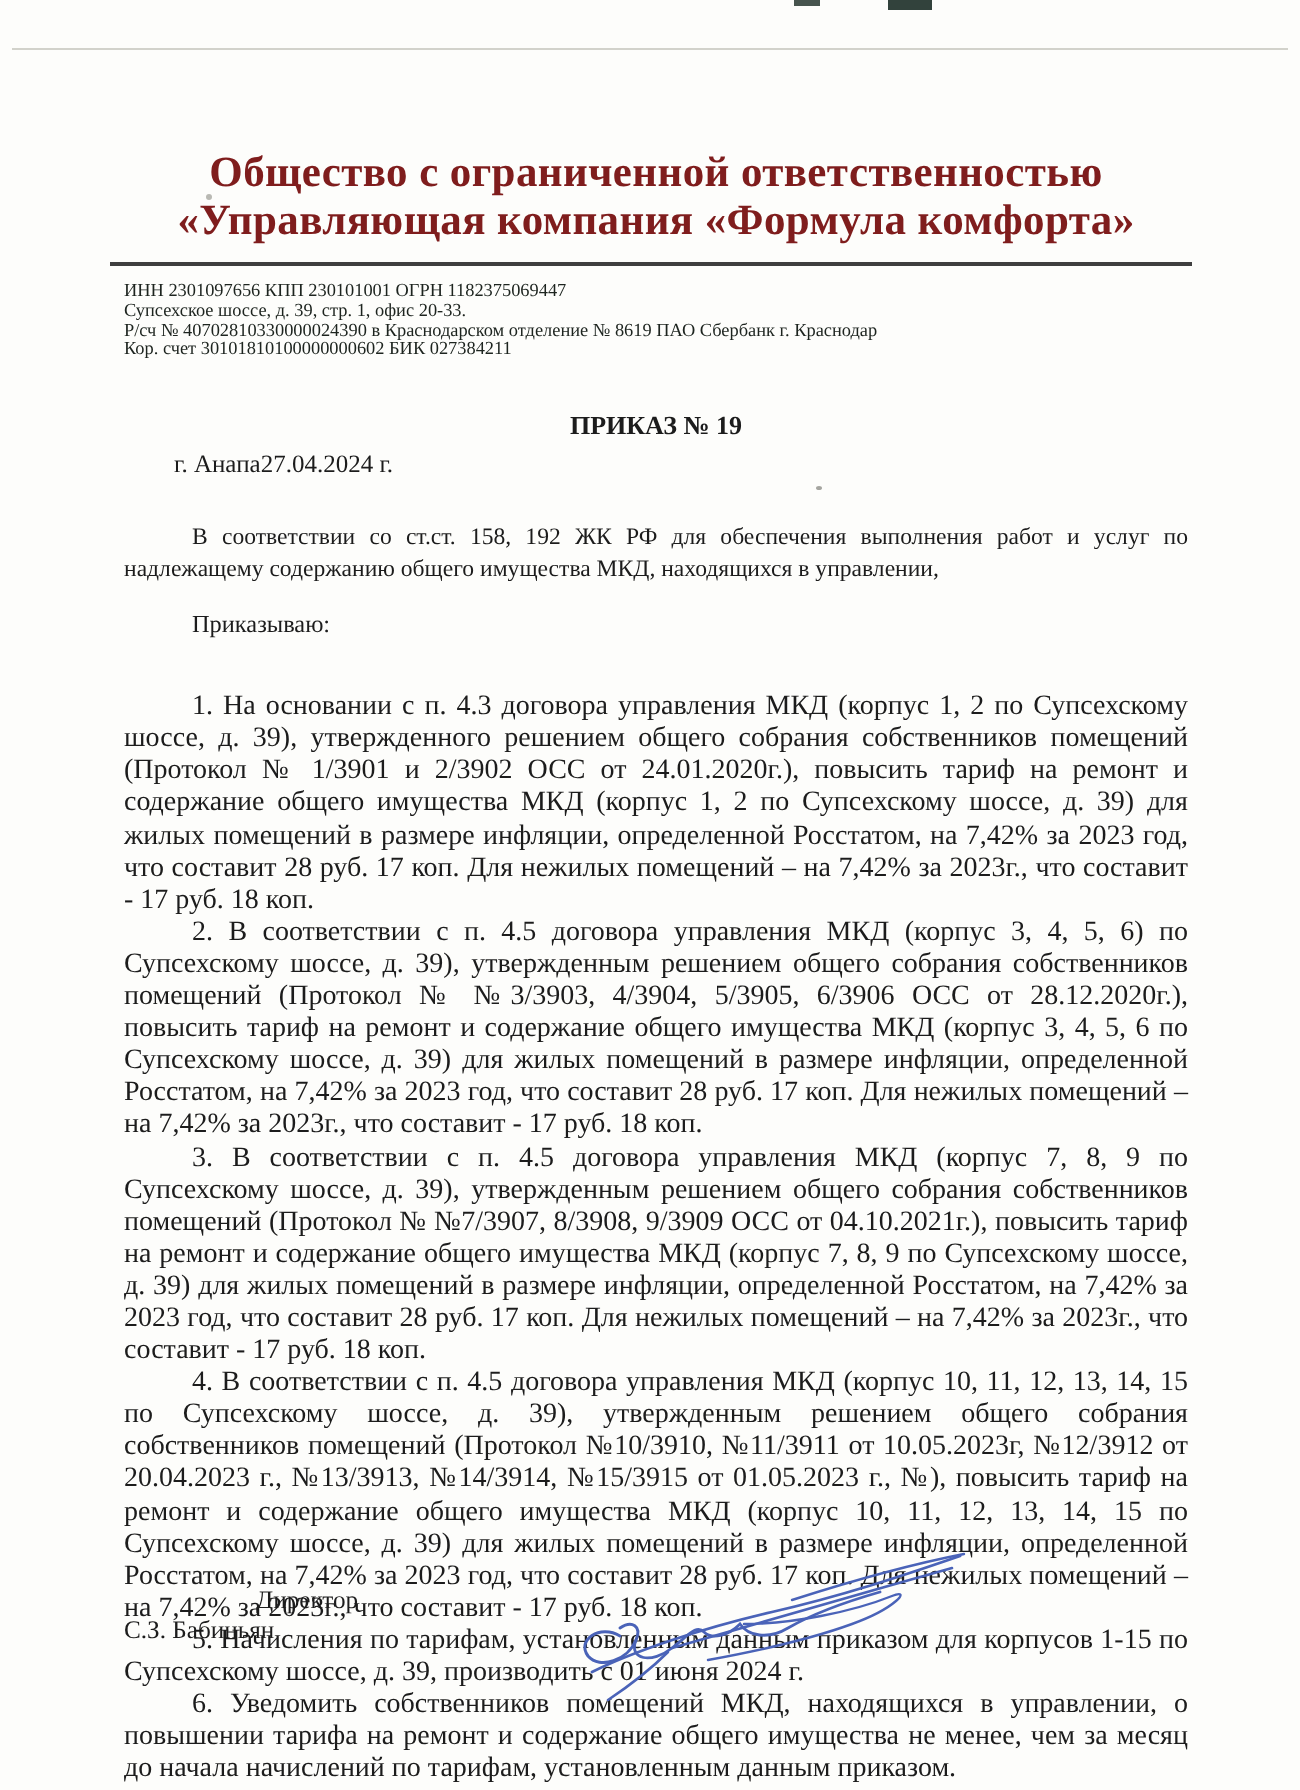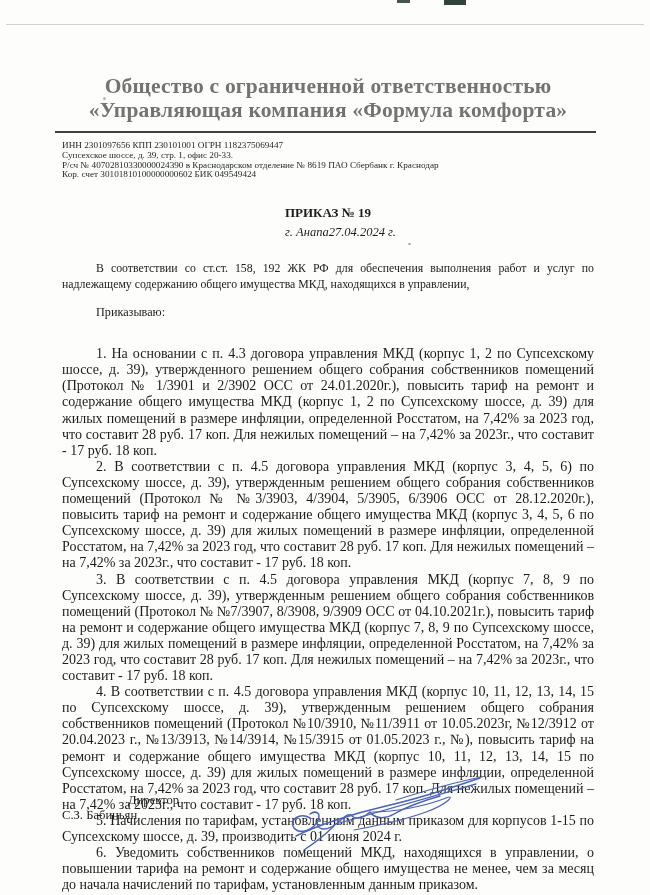--- a/index.html
+++ b/index.html
@@ -24,21 +24,21 @@
 
   .content{
     position:absolute;left:62px;top:0;width:532px;
   }
   .company-name{
     margin-top:74px;
     text-align:center;
     font-weight:bold;
     font-size:21.5px;
     line-height:24px;
-    color:#737373;
+    color:#7f1d1d;
     letter-spacing:0.2px;
   }
   .header-rule{
     margin-top:9px;
     margin-left:-7px;
     margin-right:-2px;
     border:none;
     border-top:2px solid #3f3f3f;
     height:0;
   }
@@ -52,23 +52,22 @@
   }
   .order-title{
     margin-top:25px;
     text-align:center;
     font-weight:bold;
     font-size:13px;
   }
   .place-date-row{
     margin-top:4px;
     display:flex;
-    justify-content:center;
+    justify-content:flex-start;
     font-size:12.5px;
-    font-style:italic;
   }
   .place-date-row .place{padding-left:25px;}
   .intro{
     margin-top:20px;
     font-size:11.8px;
     line-height:16px;
     text-align:justify;
     text-indent:34px;
   }
   .resolve{
@@ -125,21 +124,21 @@
       <div>Общество с ограниченной ответственностью</div>
       <div>«Управляющая компания «Формула комфорта»</div>
     </div>
 
     <hr class="header-rule">
 
     <div class="company-details">
       <div>ИНН 2301097656 КПП 230101001 ОГРН 1182375069447</div>
       <div>Супсехское шоссе, д. 39, стр. 1, офис 20-33.</div>
       <div>Р/сч № 40702810330000024390 в Краснодарском отделение № 8619 ПАО Сбербанк г. Краснодар</div>
-      <div>Кор. счет 30101810100000000602 БИК 049549424</div>
+      <div>Кор. счет 30101810100000000602 БИК 027384211</div>
     </div>
 
     <div class="order-title">ПРИКАЗ № 19</div>
 
     <div class="place-date-row">
       <span class="place">г. Анапа</span>
       <span class="date">27.04.2024 г.</span>
     </div>
 
     <p class="intro">В соответствии со ст.ст. 158, 192 ЖК РФ для обеспечения выполнения работ и услуг по надлежащему содержанию общего имущества МКД, находящихся в управлении,</p>

